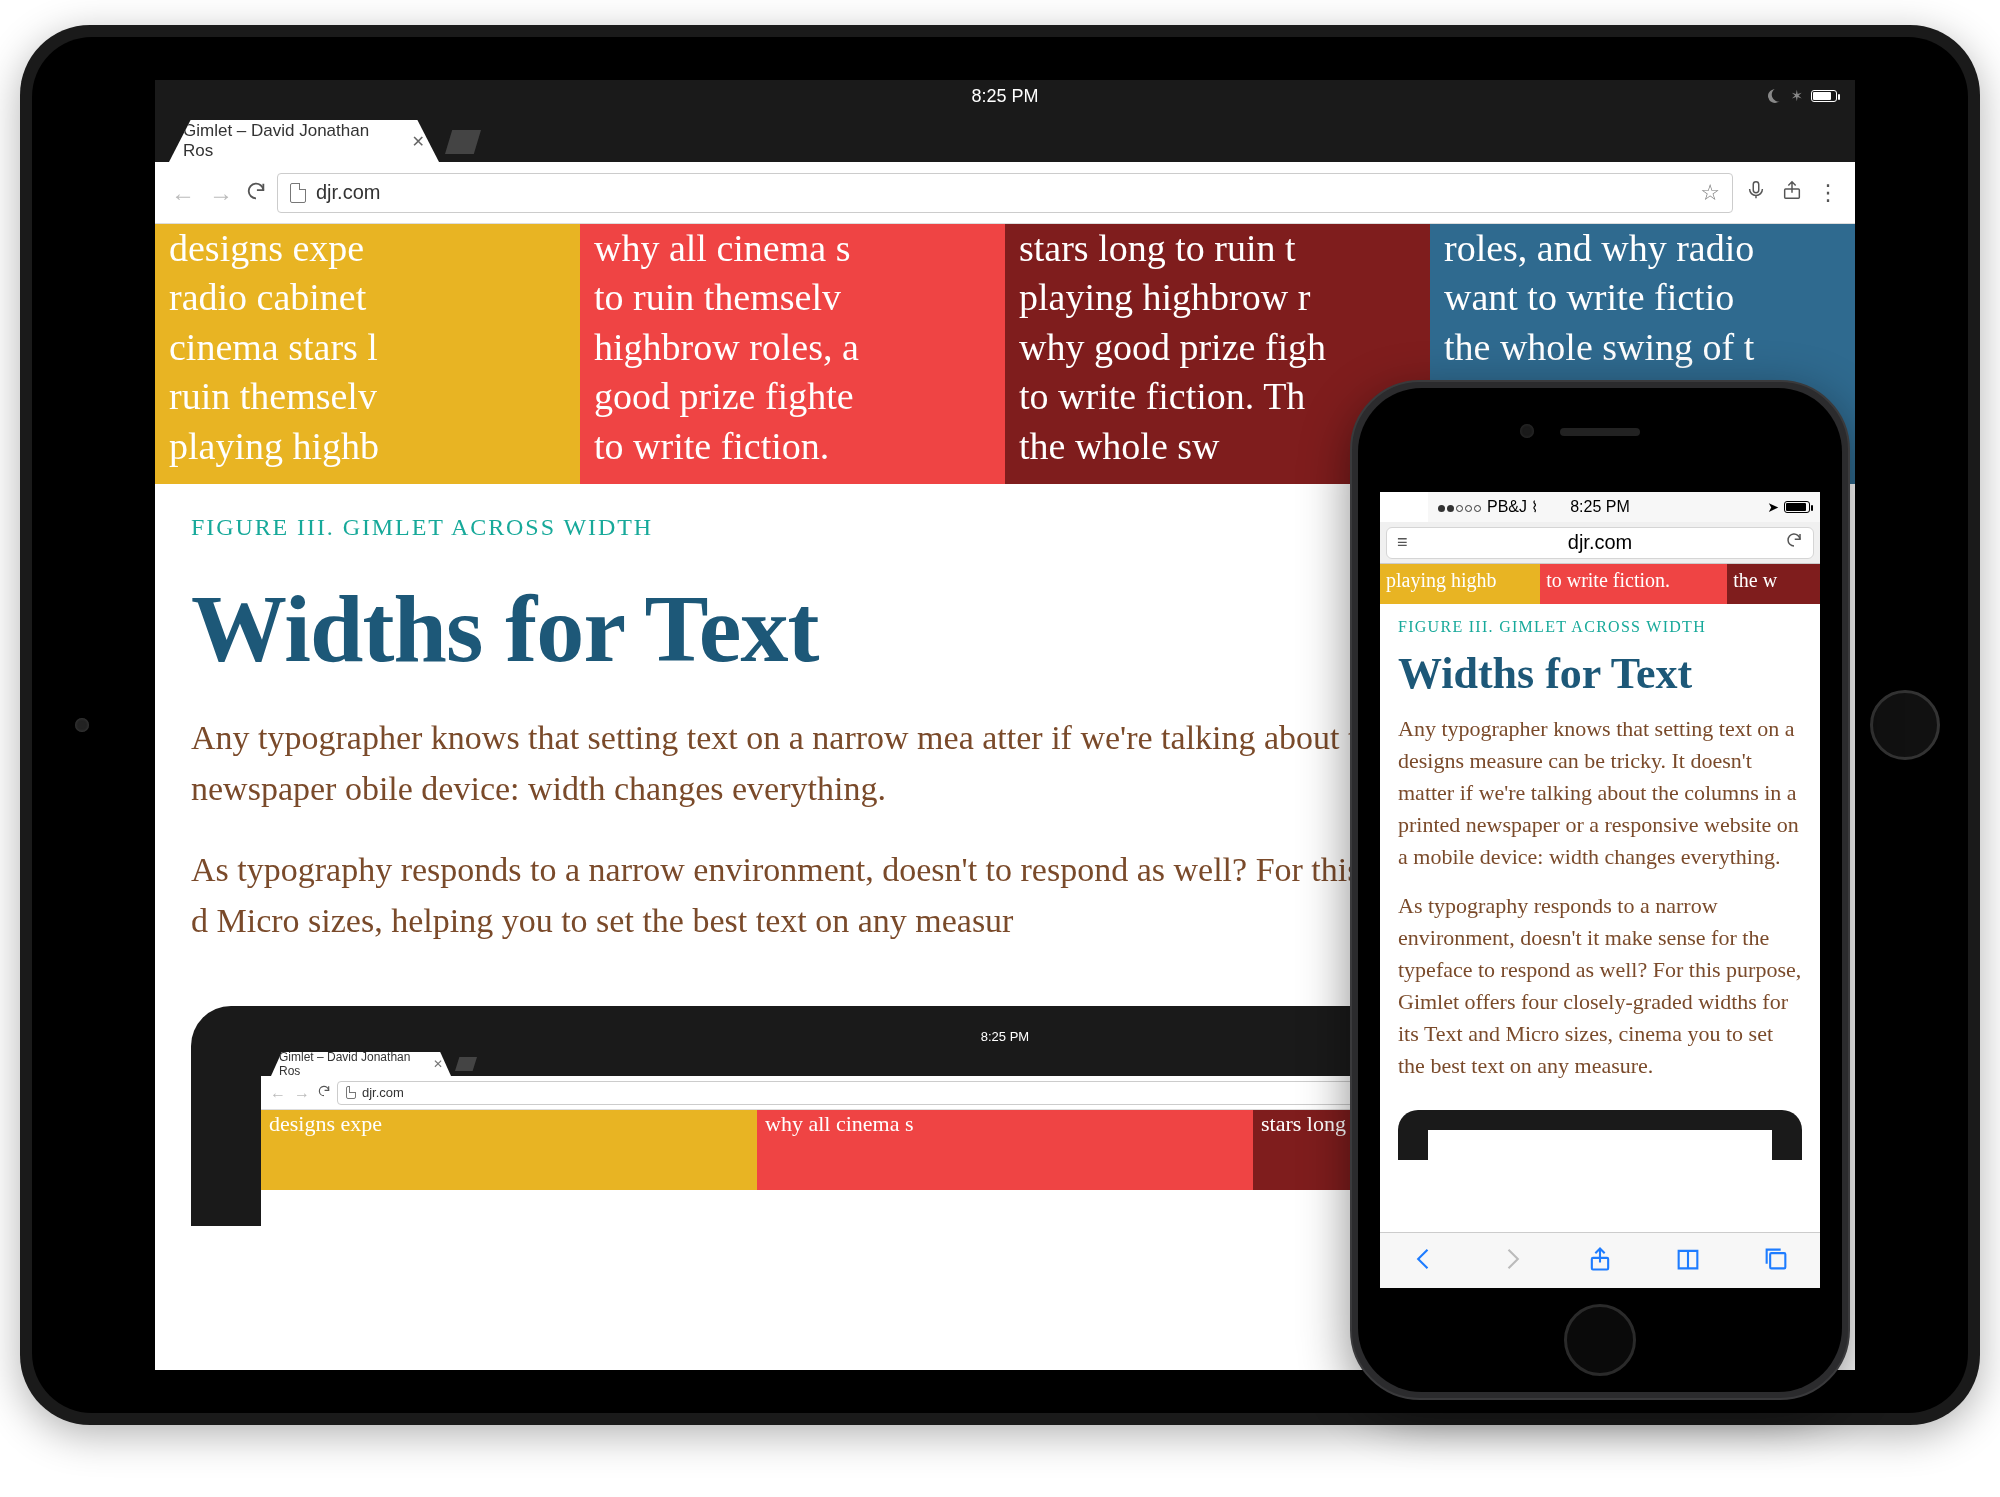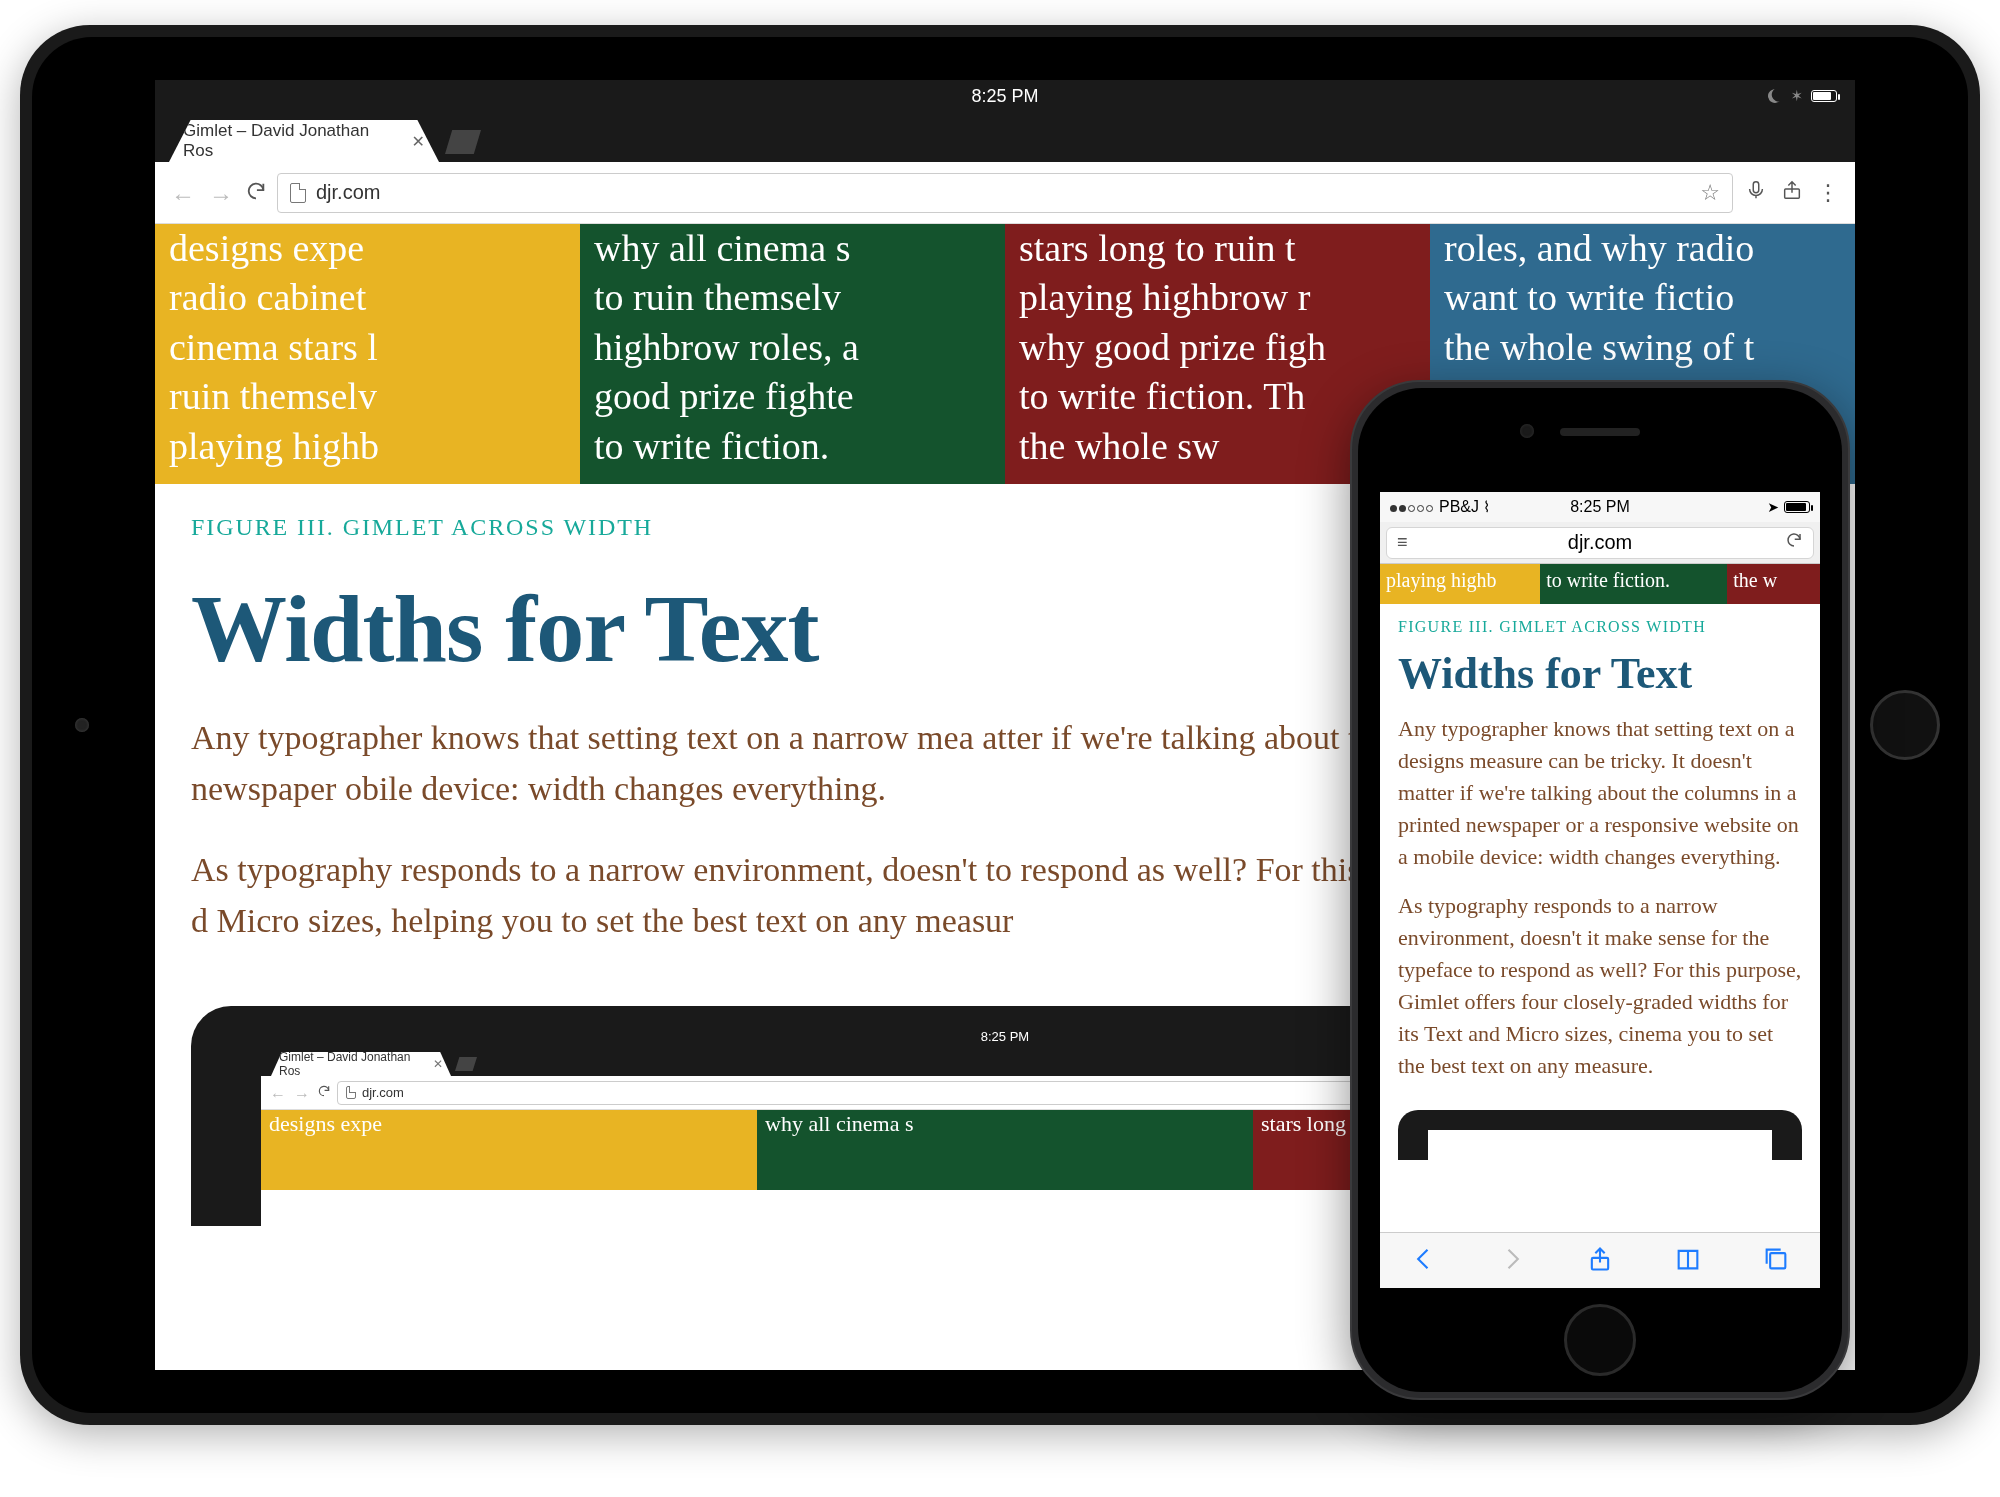--- a/index.html
+++ b/index.html
@@ -137,21 +137,21 @@
 .addressbar .page-icon::before{content:'';position:absolute;right:-1px;top:-1px;width:6px;height:6px;background:#fff;border-left:1.5px solid #777;border-bottom:1.5px solid #777;}
 .addressbar .star { margin-left:auto; font-size:22px; color:#777;}
 .mic-icon, .share-icon, .menu-icon { width:26px; text-align:center; color:#555; font-size:22px;}
 .share-icon svg, .mic-icon svg { width:22px; height:22px; fill:none; stroke:#555; stroke-width:1.6;}
 
 
 .ipad-page { background:#fff; height: calc(100% - 144px); overflow:hidden; }
 .color-row { display:flex; height: 260px; }
 .color-col { flex:1; color:#fff; font-size: 38px; line-height: 1.3; padding: 0 14px; overflow:hidden; font-family: Georgia, serif; position:relative;}
 .color-col.yellow { background:#e8b423; }
-.color-col.orange { background:#14532d; }
+.color-col.orange { background:#ef4444; }
 .color-col.teal   { background:#7f1d1d; }
 .color-col.blue   { background:#2f6a8f; }
 .color-col .front { position:relative; }
 
 .figure-label {
   color:#17a99a;
   font-family: Georgia, serif;
   letter-spacing: 0.08em;
   font-size: 24px;
   padding: 30px 36px 12px;
@@ -218,21 +218,21 @@
   background:#fff;
   overflow:hidden;
 }
 
 
 .iphone-status{
   height:30px; background:#f7f7f7;
   display:flex; align-items:center; justify-content:space-between;
   padding:0 10px;
   font-family:-apple-system,Helvetica,sans-serif;
-  font-size:16px; font-weight:500; color:#000;
+  font-size:16px; font-weight:500; color:#000;margin-left:48px;
 }
 .iphone-status .left{display:flex;align-items:center;gap:4px;}
 .iphone-status .dots span{display:inline-block;width:7px;height:7px;border-radius:50%;background:#333;margin-right:2px;}
 .iphone-status .dots span.empty{background:transparent;border:1px solid #333;box-sizing:border-box;}
 .iphone-status .wifi{font-size:15px;}
 .iphone-status .center{position:absolute;left:50%;transform:translateX(-50%);}
 .iphone-status .right{display:flex;align-items:center;gap:5px;}
 .iphone-status .loc{font-size:14px;}
 .iphone-status .battery-icon{border-color:#000;}
 .iphone-status .battery-icon::after{background:#000;}

